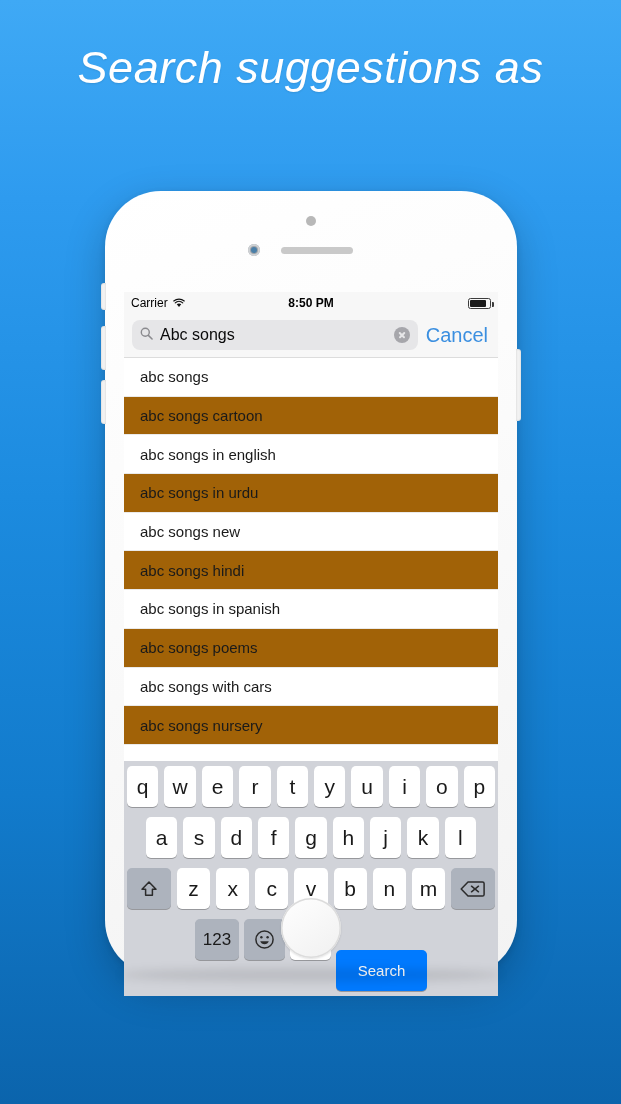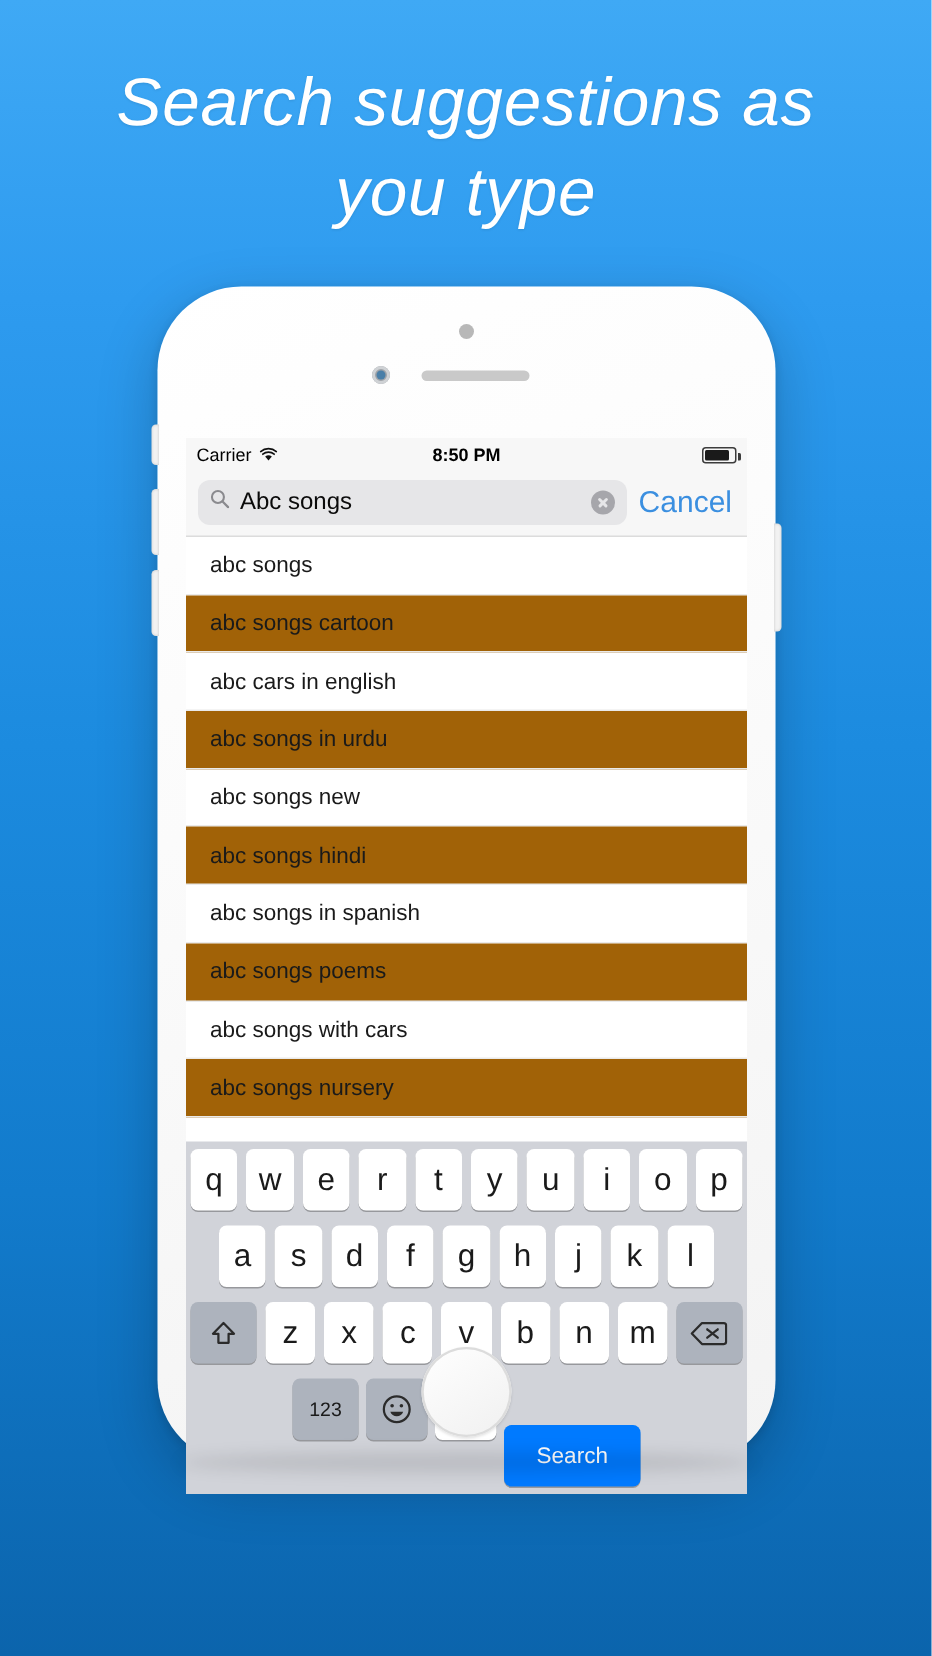--- a/index.html
+++ b/index.html
@@ -146,32 +146,31 @@
     font-size:21px; color:#1a1a1a;
     box-shadow:0 1px 0 rgba(0,0,0,0.28);
     cursor:pointer;
   }
   .key.dark { background:#adb3bd; }
   .key.wide { flex:0 0 44px; }
   .key.space { flex:1 1 auto; font-size:15px; color:#333; }
   .key.search-key {
     background:#007AFF; color:#ffffff; font-size:15px; flex:0 0 91px;margin-top:31px;
   }
-  .key.num { flex:0 0 44px; font-size:13px; }
+  .key.num { flex:0 0 44px; font-size:17px; }
   .key.emoji { flex:0 0 41px; }
   .key.mic { flex:0 0 41px; }
   .krow.r4 { gap:5px; }
   .svg-ico { display:block; }
 </style>
 </head>
 <body>
 
 <div class="headline">
   <div>Search suggestions as</div>
-  <div>you type</div>
 </div>
 
 <div class="phone">
 
   <div class="btn-side btn-silent"></div>
   <div class="btn-side btn-vol-up"></div>
   <div class="btn-side btn-vol-down"></div>
   <div class="btn-side btn-power"></div>
 
   <div class="sensor"></div>
@@ -209,21 +208,21 @@
         </span>
         <span class="val" title="Search">Abc songs</span>
         <span class="clear-btn"></span>
       </div>
       <div class="cancel">Cancel</div>
     </div>
 
     <div class="suggestions">
       <div class="sugg">abc songs</div>
       <div class="sugg alt">abc songs cartoon</div>
-      <div class="sugg">abc cars in english</div>
+      <div class="sugg">abc songs in english</div>
       <div class="sugg alt">abc songs in urdu</div>
       <div class="sugg">abc songs new</div>
       <div class="sugg alt">abc songs hindi</div>
       <div class="sugg">abc songs in spanish</div>
       <div class="sugg alt">abc songs poems</div>
       <div class="sugg">abc songs with cars</div>
       <div class="sugg alt">abc songs nursery</div>
     </div>
 
     <div class="keyboard">

